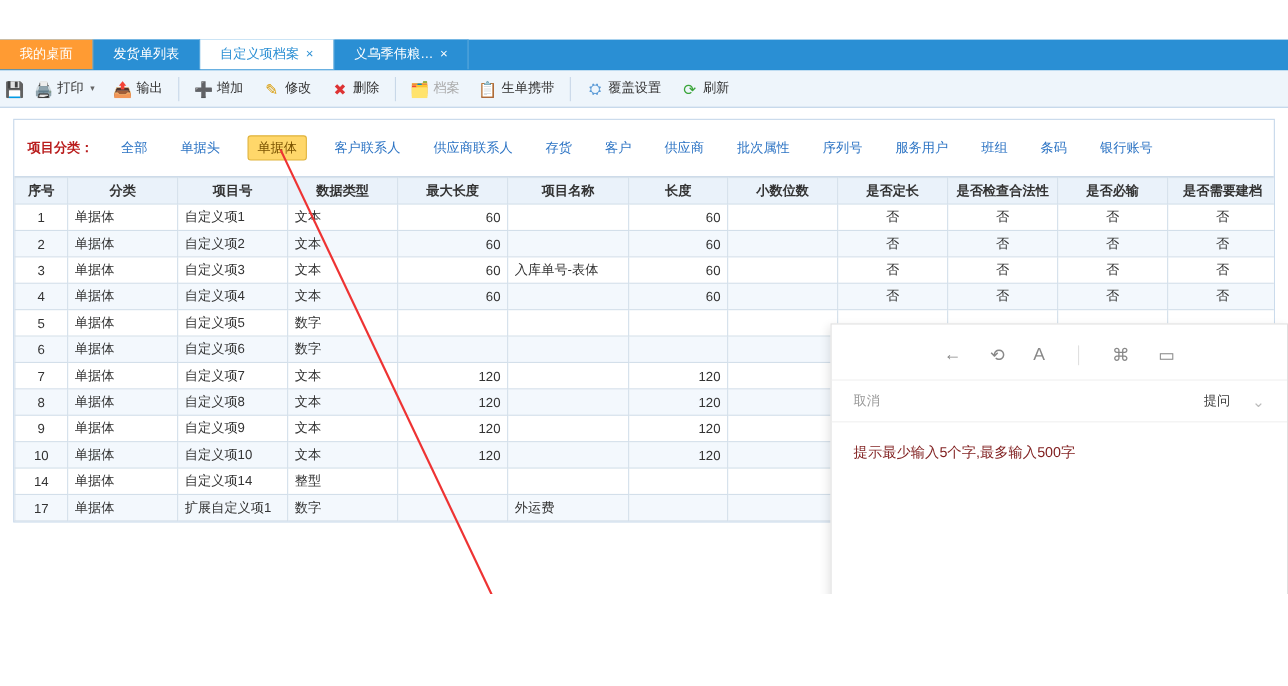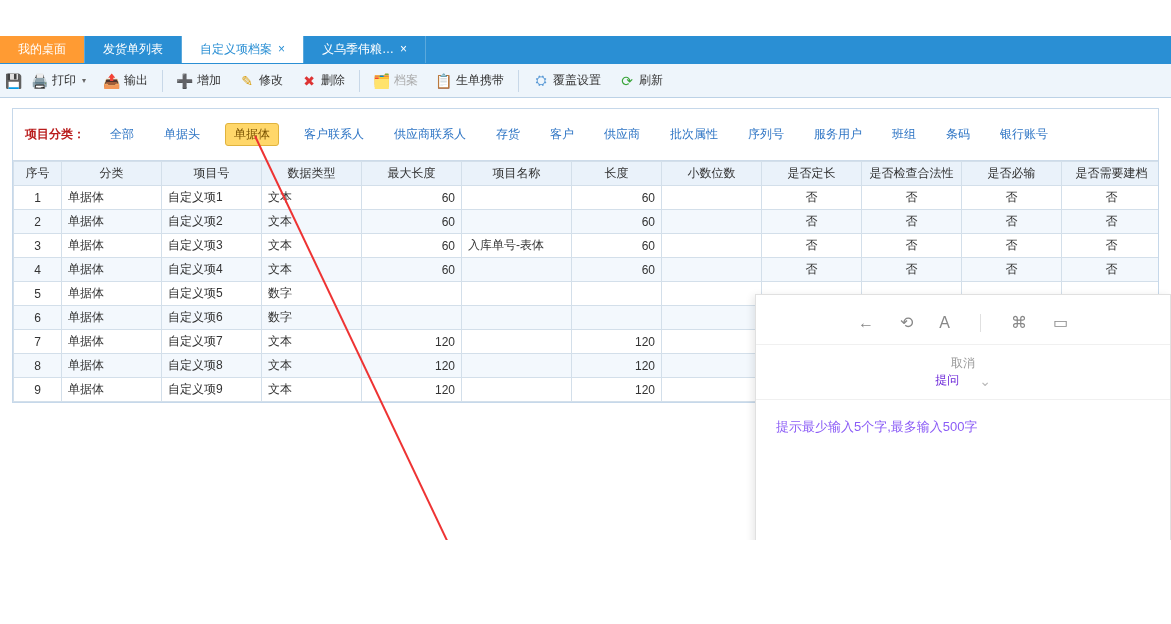--- a/index.html
+++ b/index.html
@@ -27,38 +27,38 @@
     
     .filters { display: flex; align-items: center; padding: 14px 12px 14px 12px; gap: 20px; border-bottom: 1px solid #cddbe9; flex-wrap: wrap; }
     .filters .label { color: #b91c1c; font-weight: bold; }
     .filter-link { color: #2d74c4; cursor: pointer; padding: 3px 5px; }
     .filter-link.active { background: #ffd76a; border: 1px solid #e0b33d; border-radius: 3px; padding: 2px 8px; color: #7a5200; }
 
     
     .tbl-wrap { overflow: hidden; }
     table { border-collapse: collapse; width: 100%; table-layout: fixed; }
     th, td { border: 1px solid #d3dfea; height: 24px; padding: 0 6px; font-size: 12px; overflow: hidden; white-space: nowrap; text-overflow: ellipsis; }
-    th { background: #eaf2fa; color: #333; font-weight: normal; text-align: center; }
+    th { background: #eaf2fa; color: #333; font-weight: bold; text-align: center; }
     td { background: #fff; }
     tr:nth-child(even) td { background: #f3f8fd; }
     tr.selected td { background: #fff2cc; }
     .col-num { text-align: center; }
     .col-right { text-align: right; }
     .col-center { text-align: center; }
 
     
     .float-panel { position: absolute; right: 0; top: 258px; width: 416px; background: #fff; border: 1px solid #e0e0e0; box-shadow: -2px 2px 8px rgba(0,0,0,.1); }
     .fp-top { display: flex; align-items: center; justify-content: center; padding: 18px 12px 12px 12px; gap: 26px; color: #888; }
     .fp-top span { cursor: pointer; font-size: 16px; }
     .fp-top .sep { width:1px; height:18px; background:#e0e0e0; margin:0 4px; }
-    .fp-mid { display: flex; align-items: center; justify-content: space-between; padding: 10px 20px; color: #999; border-top: 1px solid #f0f0f0; border-bottom: 1px solid #f0f0f0; flex-direction: column; }
+    .fp-mid { display: flex; align-items: center; justify-content: space-between; padding: 10px 20px; color: #999; border-top: 1px solid #f0f0f0; border-bottom: 1px solid #f0f0f0; }
     .fp-mid .ask { display:flex; align-items:center; gap:20px; }
-    .fp-mid .ask span:first-child { color:#6d28d9; }
+    .fp-mid .ask span:first-child { color:#404040; }
     .fp-mid .chev { font-size:14px; color:#bbb; }
-    .fp-body { padding: 18px 20px; color: #8b5cf6; font-size: 13px; min-height: 200px; }
+    .fp-body { padding: 18px 20px; color: #7f1d1d; font-size: 13px; min-height: 200px; }
 
     
     .anno { position: absolute; left: 0; top: 0; width: 1171px; height: 624px; pointer-events: none; }
   </style>
 </head>
 <body>
 <div class="app">
 
   <div class="tabs" id="tabbar">
       <div class="tab orange">
@@ -291,20 +291,62 @@
               <td>文本</td>
               <td class="col-right">120</td>
               <td></td>
               <td class="col-right">120</td>
               <td class="col-right"></td>
               <td class="col-center"></td>
               <td class="col-center"></td>
               <td class="col-center"></td>
               <td class="col-center"></td>
             </tr>
+            <tr>
+              <td class="col-num">10</td>
+              <td>单据体</td>
+              <td>自定义项10</td>
+              <td>文本</td>
+              <td class="col-right">120</td>
+              <td></td>
+              <td class="col-right">120</td>
+              <td class="col-right"></td>
+              <td class="col-center"></td>
+              <td class="col-center"></td>
+              <td class="col-center"></td>
+              <td class="col-center"></td>
+            </tr>
+            <tr>
+              <td class="col-num">14</td>
+              <td>单据体</td>
+              <td>自定义项14</td>
+              <td>整型</td>
+              <td class="col-right"></td>
+              <td></td>
+              <td class="col-right"></td>
+              <td class="col-right"></td>
+              <td class="col-center"></td>
+              <td class="col-center"></td>
+              <td class="col-center"></td>
+              <td class="col-center"></td>
+            </tr>
+            <tr>
+              <td class="col-num">17</td>
+              <td>单据体</td>
+              <td>扩展自定义项1</td>
+              <td>数字</td>
+              <td class="col-right"></td>
+              <td>外运费</td>
+              <td class="col-right"></td>
+              <td class="col-right"></td>
+              <td class="col-center"></td>
+              <td class="col-center"></td>
+              <td class="col-center"></td>
+              <td class="col-center"></td>
+            </tr>
           </tbody>
       </table>
     </div>
   </div>
 
   <div class="float-panel">
     <div class="fp-top">
       <span>←</span>
       <span>⟲</span>
       <span>A</span>

